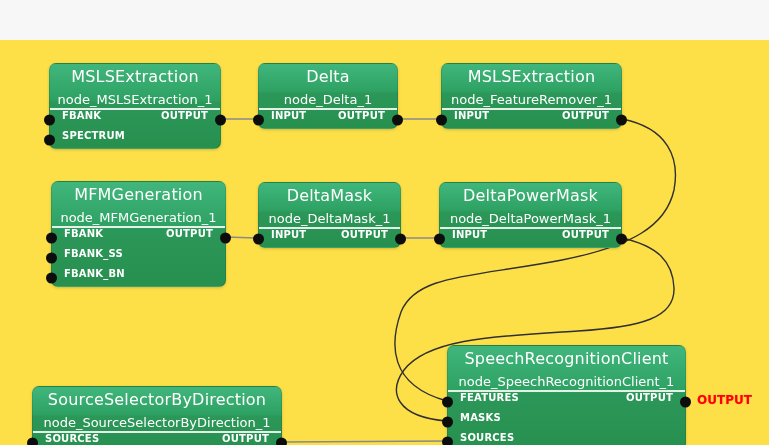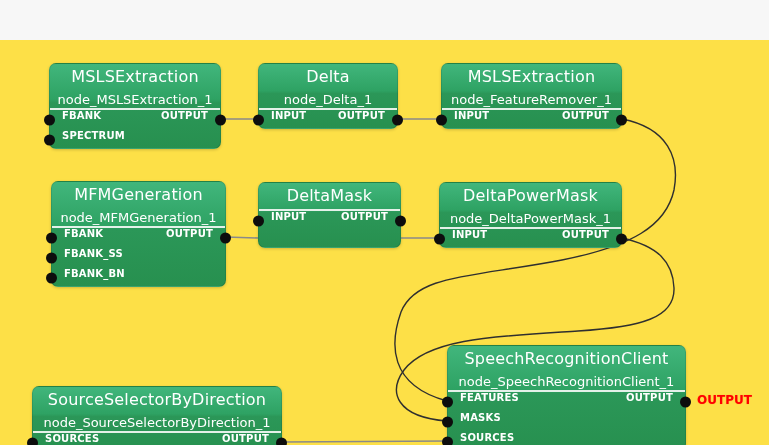--- a/index.html
+++ b/index.html
@@ -110,20 +110,21 @@
         <span class="port-dot in"></span>
       </div>
       <div class="port-row">
         <span class="port-label">FBANK_BN</span>
         <span class="port-label"></span>
         <span class="port-dot in"></span>
       </div>
     </div>
     <div class="node" style="left: 258px; top: 142px; width: 143px; height: 66px;">
       <div class="node-title">DeltaMask</div>
+      <div class="node-subtitle">node_DeltaMask_1</div>
       <div class="node-separator"></div>
       <div class="port-row">
         <span class="port-label">INPUT</span>
         <span class="port-label">OUTPUT</span>
         <span class="port-dot in"></span>
         <span class="port-dot out"></span>
       </div>
     </div>
     <div class="node" style="left: 439px; top: 142px; width: 183px; height: 66px;">
       <div class="node-title">DeltaPowerMask</div>

